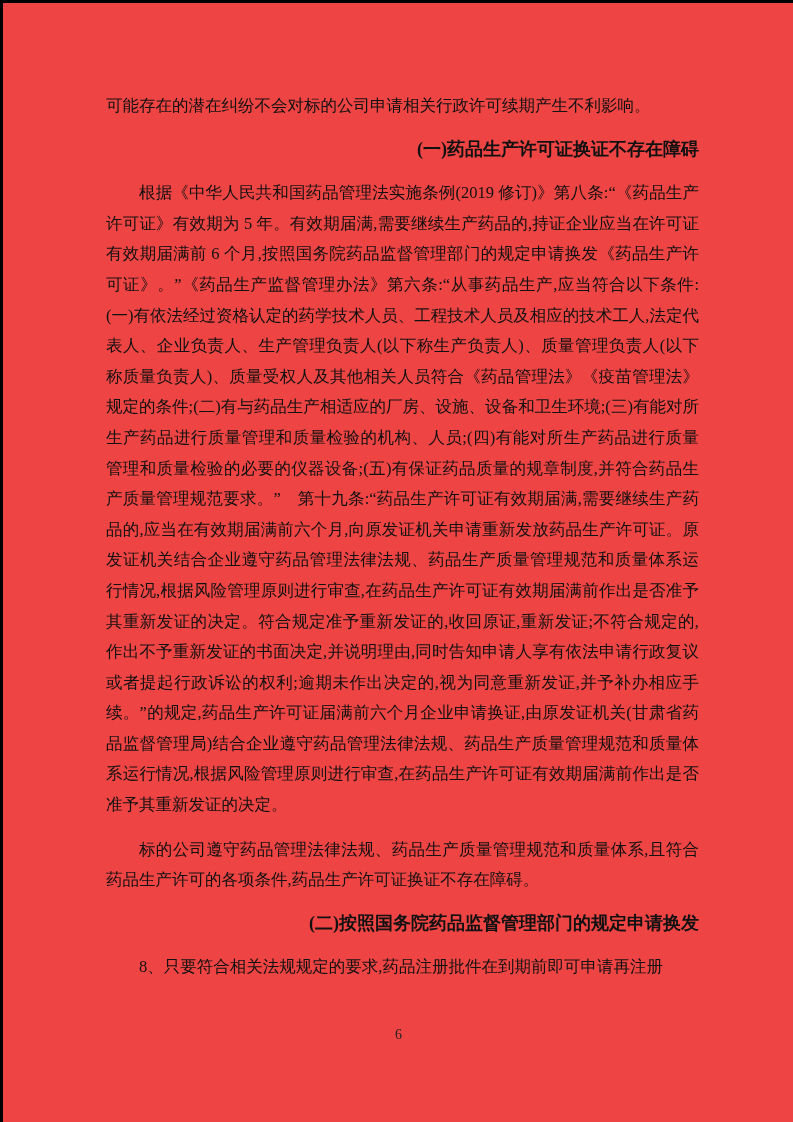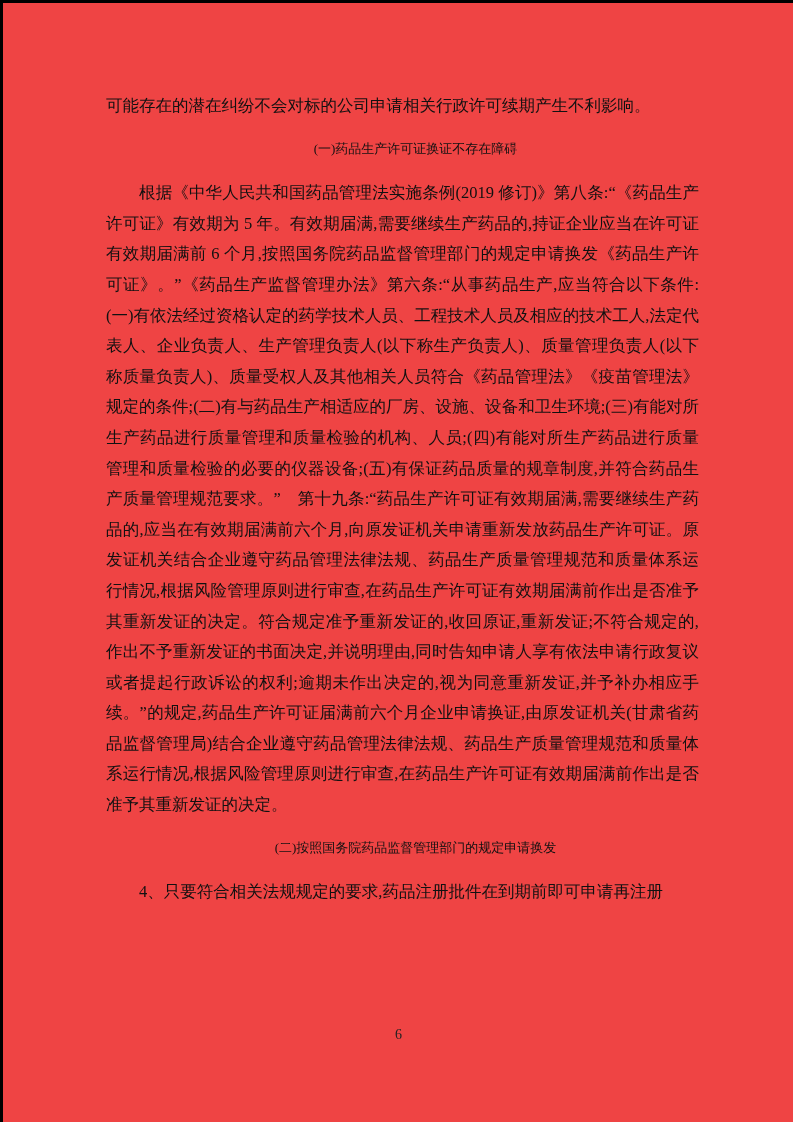--- a/index.html
+++ b/index.html
@@ -32,42 +32,43 @@
     text-justify: inter-ideograph;
     text-indent: 2em;
     word-break: break-all;
   }
   .para.no-indent {
     text-indent: 0;
     margin-top: 0;
   }
   .heading {
     margin: 12px 0 12px 0;
-    font-size: 13px;
+    font-size: 18px;
     line-height: 30.6px;
-    font-weight: normal;
+    font-weight: bold;
     text-indent: 2em;
-    text-align: center;
+    text-align: right;
   }
   .page-number {
     position: absolute;
     top: 1022px;
     left: 0;
     width: 100%;
     text-align: center;
     font-size: 14px;
     line-height: 20px;
     color: #222222;
   }
 </style>
 </head>
 <body>
 
 <div class="doc-page">
   <div class="doc-body">
     <p class="para no-indent">可能存在的潜在纠纷不会对标的公司申请相关行政许可续期产生不利影响。</p>
     <h3 class="heading">(一)药品生产许可证换证不存在障碍</h3>
     <p class="para">根据《中华人民共和国药品管理法实施条例(2019 修订)》第八条:“《药品生产许可证》有效期为 5 年。有效期届满,需要继续生产药品的,持证企业应当在许可证有效期届满前 6 个月,按照国务院药品监督管理部门的规定申请换发《药品生产许可证》。”《药品生产监督管理办法》第六条:“从事药品生产,应当符合以下条件:(一)有依法经过资格认定的药学技术人员、工程技术人员及相应的技术工人,法定代表人、企业负责人、生产管理负责人(以下称生产负责人)、质量管理负责人(以下称质量负责人)、质量受权人及其他相关人员符合《药品管理法》《疫苗管理法》规定的条件;(二)有与药品生产相适应的厂房、设施、设备和卫生环境;(三)有能对所生产药品进行质量管理和质量检验的机构、人员;(四)有能对所生产药品进行质量管理和质量检验的必要的仪器设备;(五)有保证药品质量的规章制度,并符合药品生产质量管理规范要求。”　第十九条:“药品生产许可证有效期届满,需要继续生产药品的,应当在有效期届满前六个月,向原发证机关申请重新发放药品生产许可证。原发证机关结合企业遵守药品管理法律法规、药品生产质量管理规范和质量体系运行情况,根据风险管理原则进行审查,在药品生产许可证有效期届满前作出是否准予其重新发证的决定。符合规定准予重新发证的,收回原证,重新发证;不符合规定的,作出不予重新发证的书面决定,并说明理由,同时告知申请人享有依法申请行政复议或者提起行政诉讼的权利;逾期未作出决定的,视为同意重新发证,并予补办相应手续。”的规定,药品生产许可证届满前六个月企业申请换证,由原发证机关(甘肃省药品监督管理局)结合企业遵守药品管理法律法规、药品生产质量管理规范和质量体系运行情况,根据风险管理原则进行审查,在药品生产许可证有效期届满前作出是否准予其重新发证的决定。</p>
+    <p class="para">标的公司遵守药品管理法律法规、药品生产质量管理规范和质量体系,且符合药品生产许可的各项条件,药品生产许可证换证不存在障碍。</p>
     <h3 class="heading">(二)按照国务院药品监督管理部门的规定申请换发</h3>
-    <p class="para">4、只要符合相关法规规定的要求,药品注册批件在到期前即可申请再注册</p>
+    <p class="para">8、只要符合相关法规规定的要求,药品注册批件在到期前即可申请再注册</p>
   </div>
   <div class="page-number">6</div>
 </div>
 
 </body></html>

